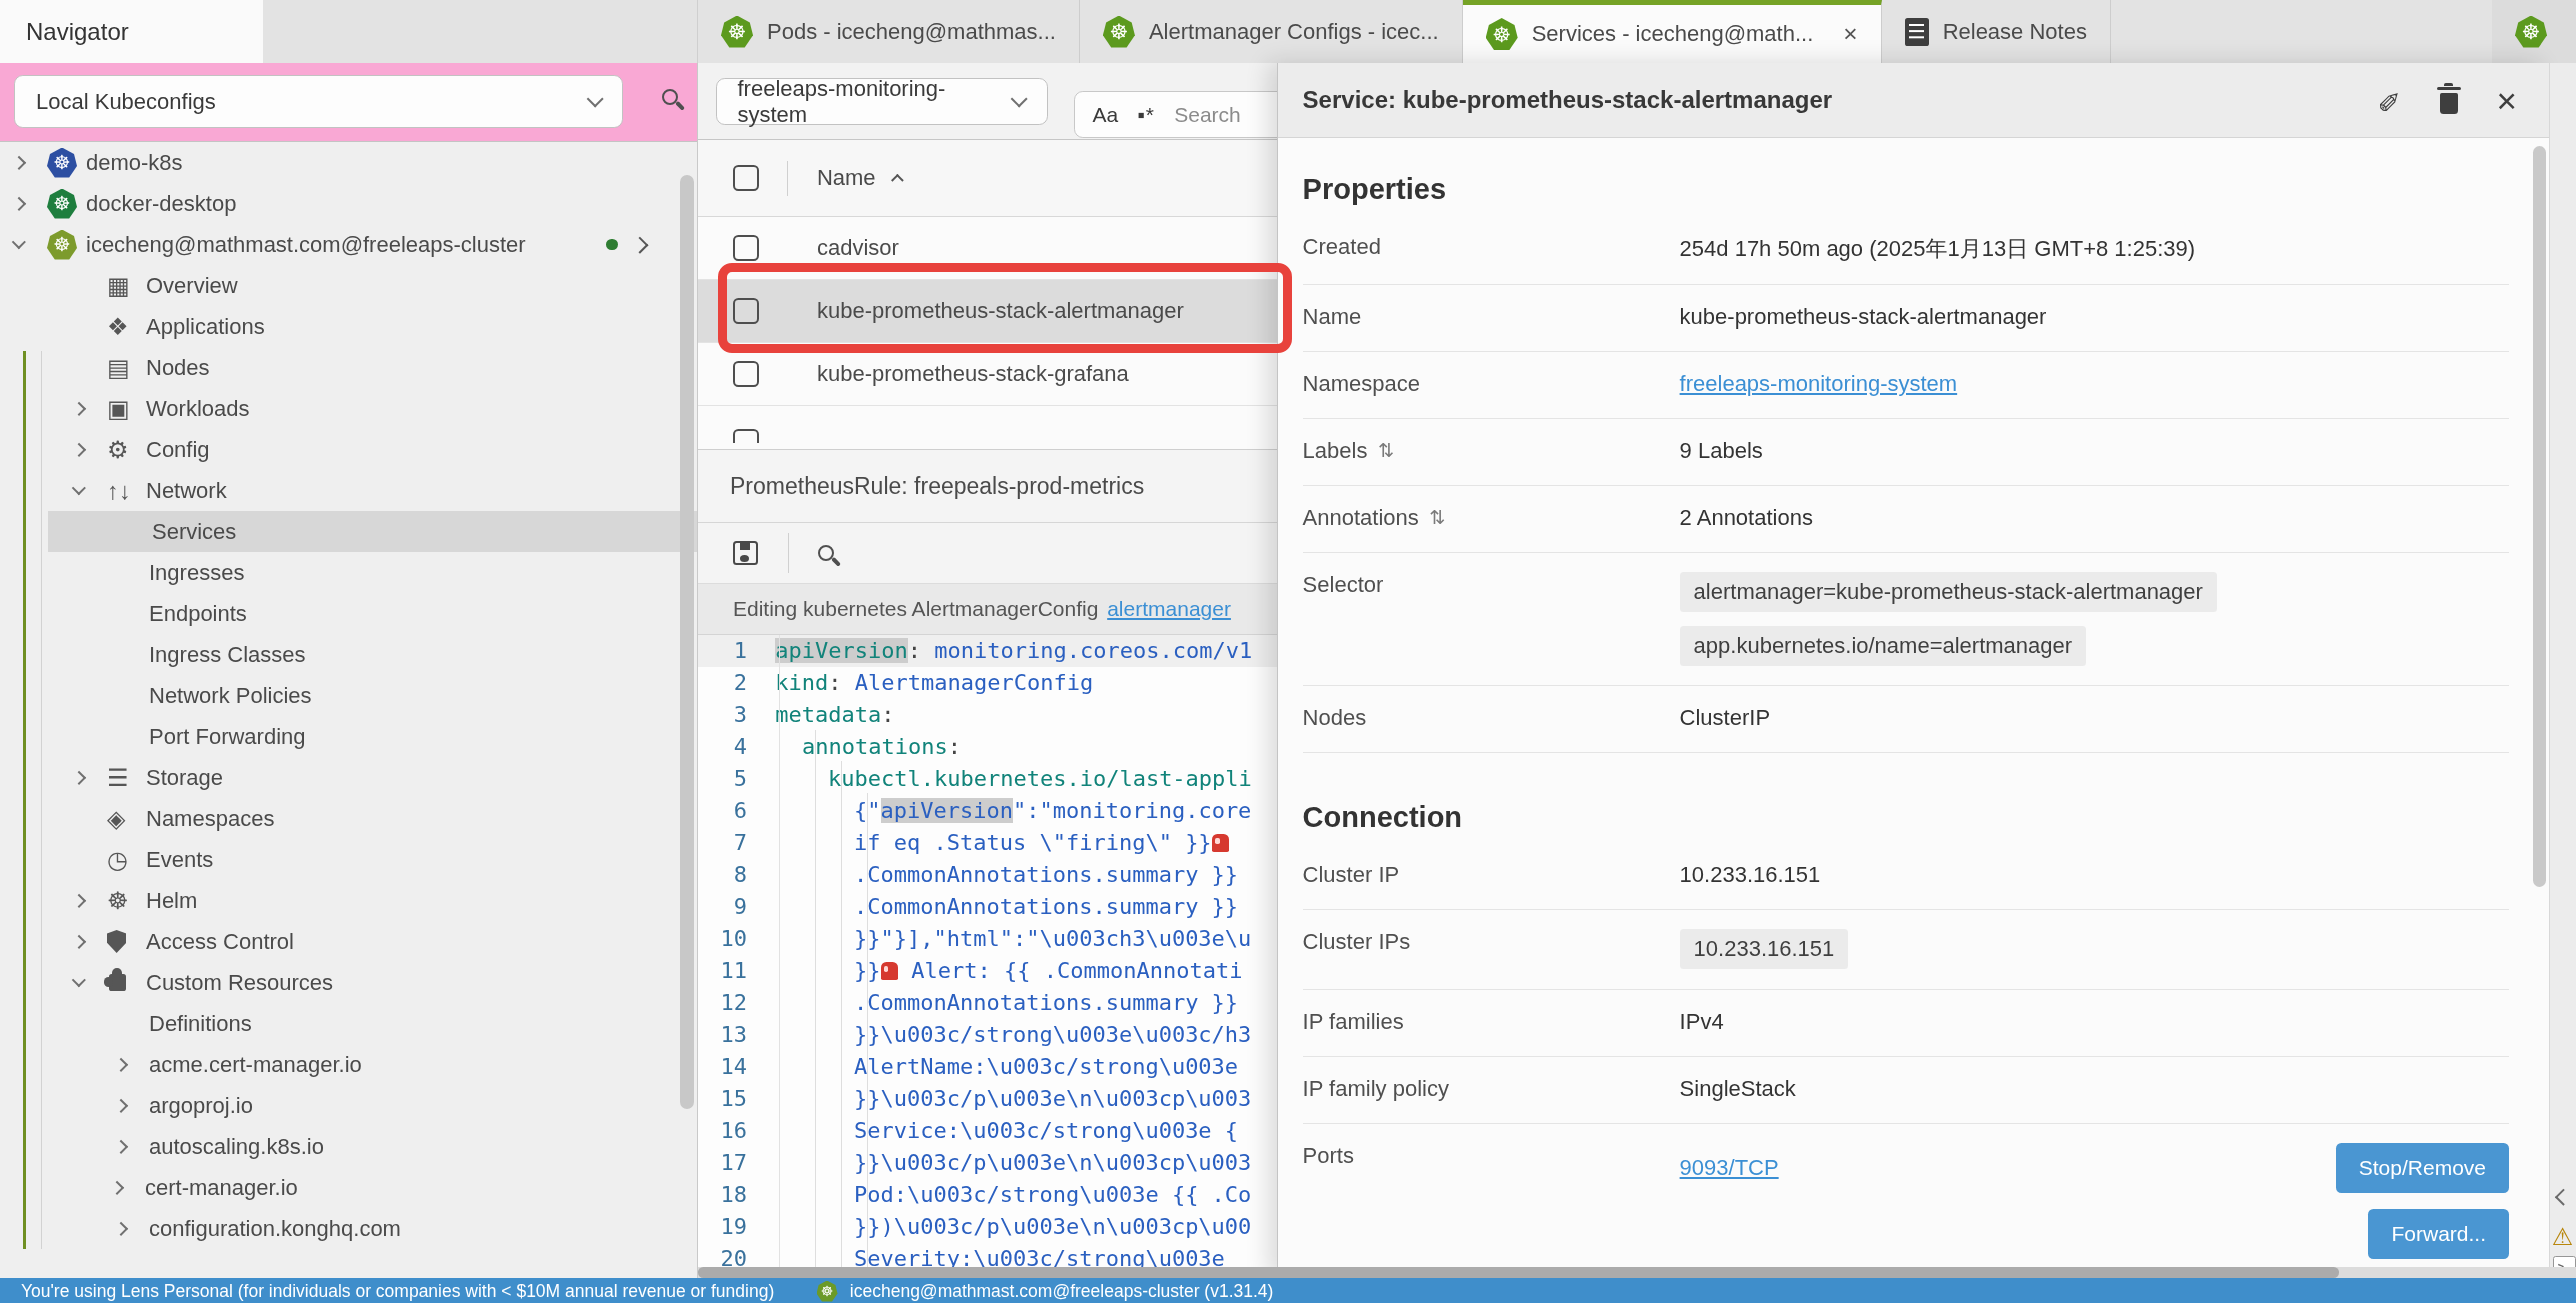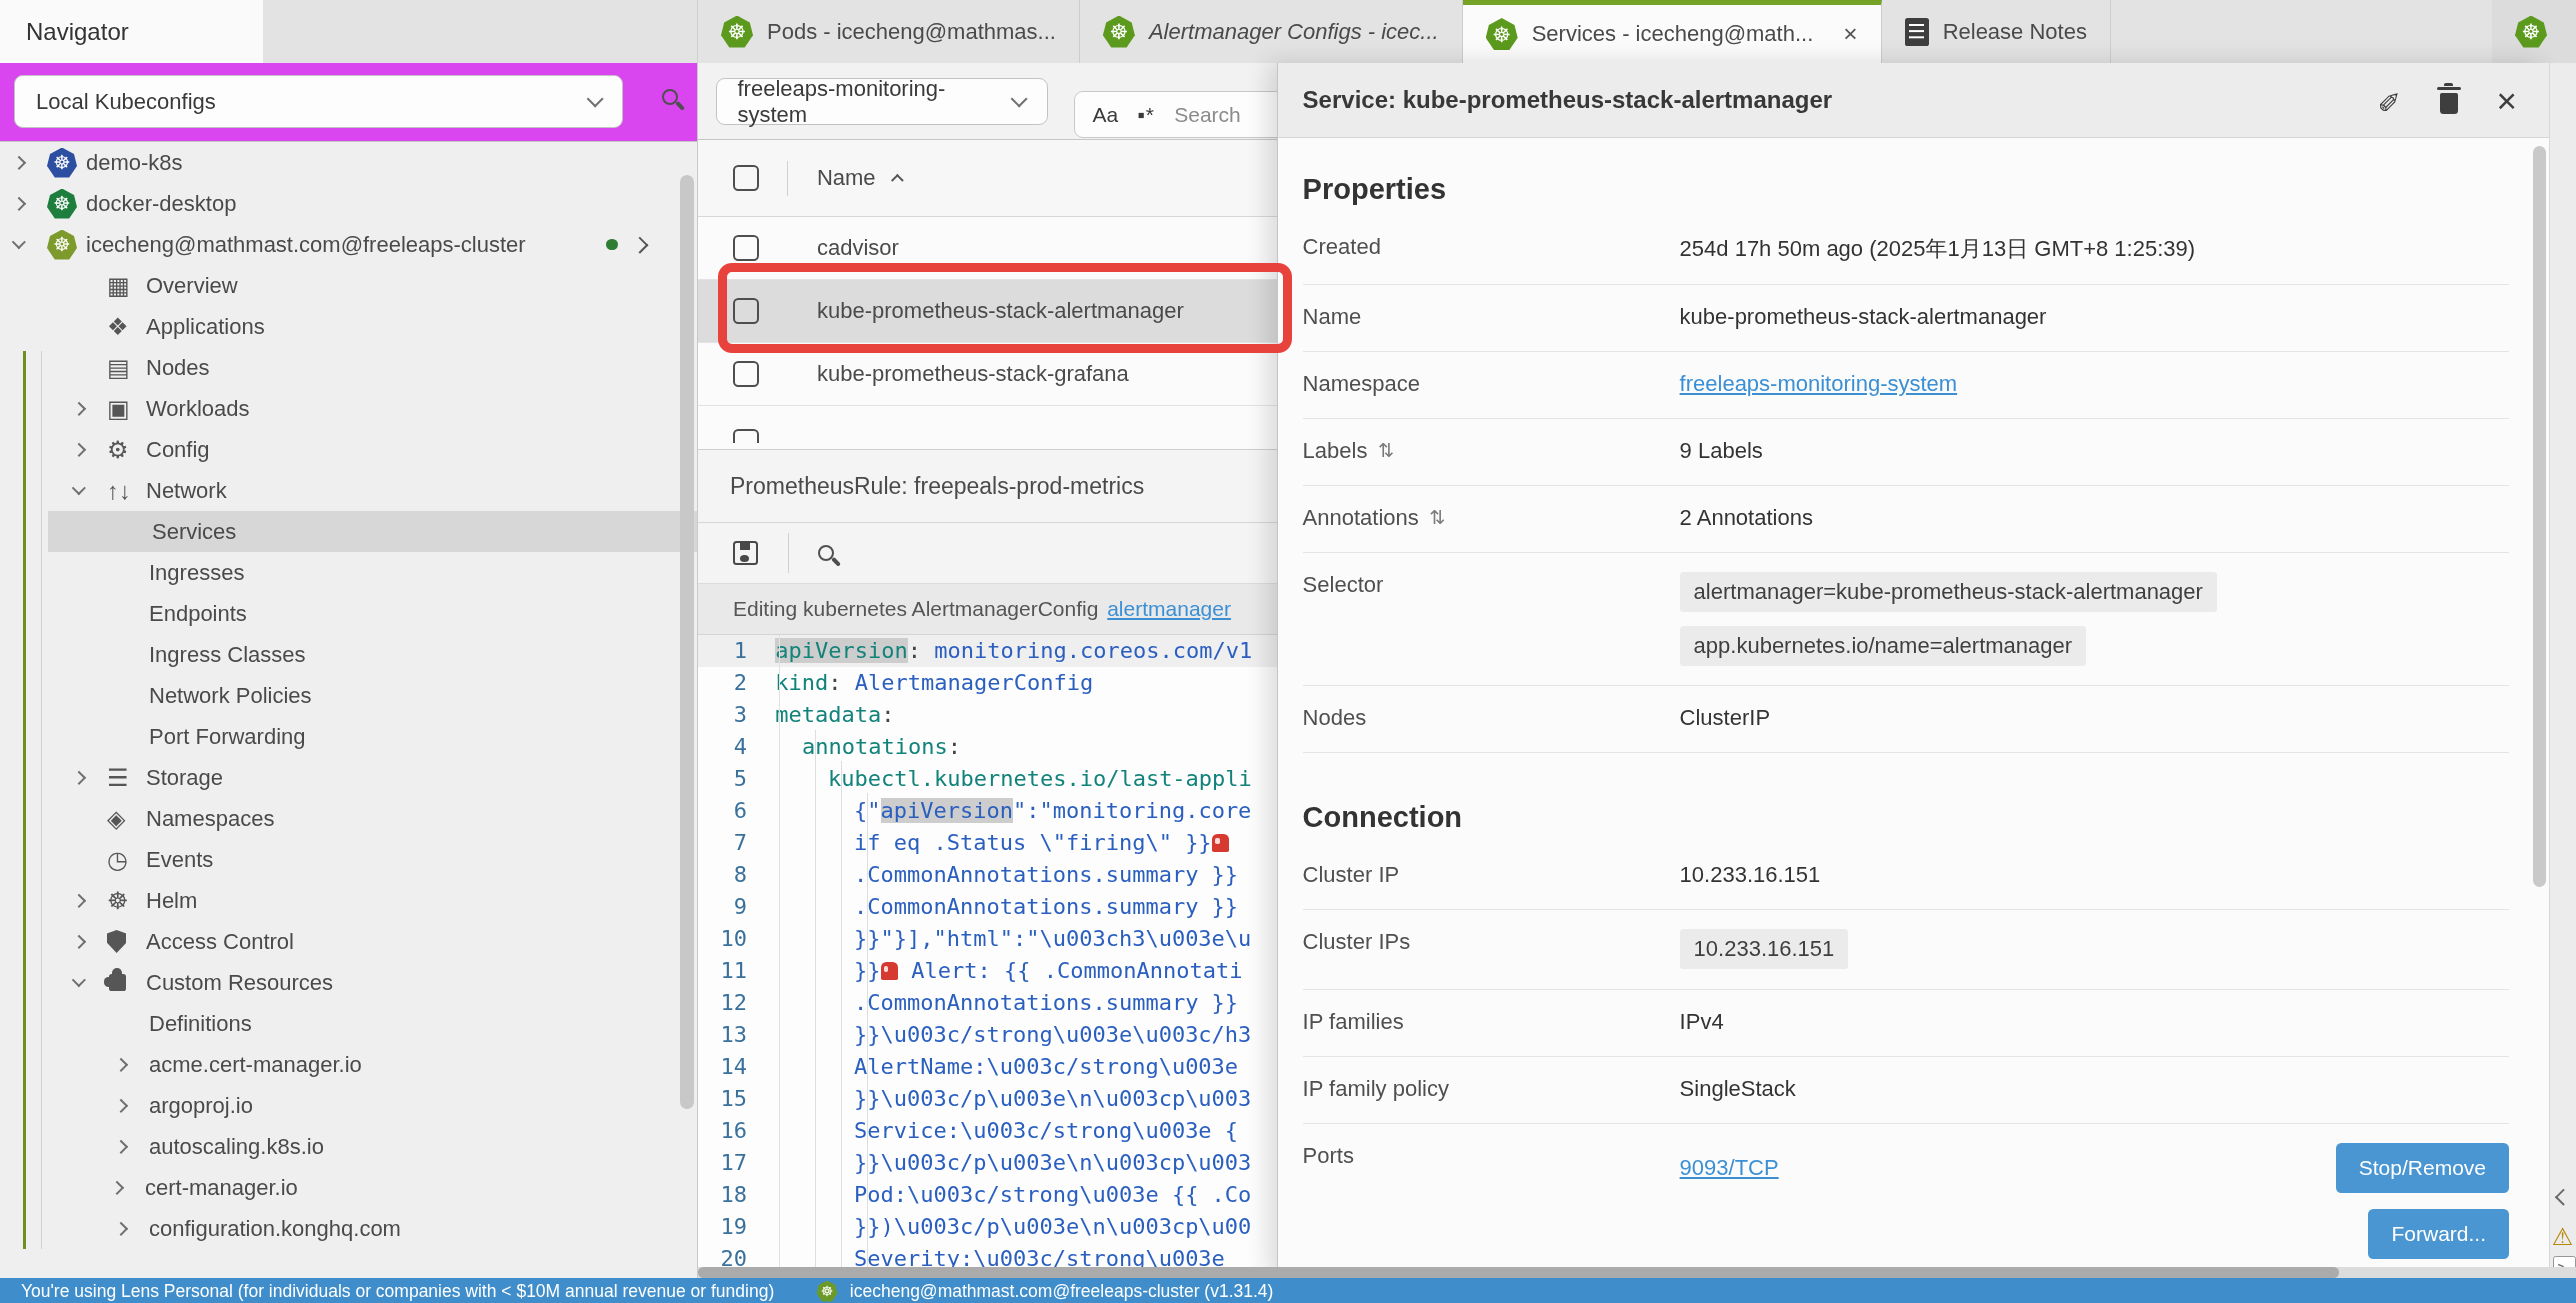--- a/index.html
+++ b/index.html
@@ -7,32 +7,32 @@
     font-family:"Liberation Sans", sans-serif; color:#3c3c3c; }
   #app { position:relative; width:2576px; height:1304px; background:#ececec; overflow:hidden; }
 
   
   #topstrip { position:absolute; left:0; top:0; width:2576px; height:63px; background:#e3e3e3; }
   #nav-header { position:absolute; left:0; top:0; width:698px; height:63px; background:#e3e3e3; border-right:0.9px solid #cfcfcf;}
   #nav-header .titleblock { position:absolute; left:0; top:0; width:263px; height:63px; background:#fafafa; display:flex; align-items:center; padding-left:26px; font-size:24px; color:#333; }
   #tabbar { position:absolute; left:698px; top:0; right:0; height:63px; display:flex; }
   .tab { position:relative; height:63px; display:flex; align-items:center; gap:14px; padding:0 23px; border-right:0.9px solid #cdcdcd; font-size:22px; color:#4a4a4a; background:#e3e3e3; cursor:default; }
   .tab.active { background:#fbfbfb; border-top:5.3px solid #76a326; }
-  .tab.italic .tab-label { font-style:italic; }
+  .tab.italic .tab-label { }
   .tab .closex { margin-left:16px; font-size:24.6px; color:#555; }
   .tab.partial { border-right:none; padding-right:3.5px; overflow:hidden; width:84px; flex:0 0 auto; margin-left:auto; background:#dcdcdc; }
   .k8s-hept { display:inline-flex; align-items:center; justify-content:center; width:32px; height:32px; flex:0 0 auto;
     clip-path: polygon(50% 0%, 90% 22%, 100% 62%, 74% 100%, 26% 100%, 0% 62%, 10% 22%); }
   .k8s-hept span { color:#fff; font-size:21px; line-height:1; }
   .icon-doc { position:relative; width:24px; height:28px; background:#3e3e3e; border-radius:2.6px; flex:0 0 auto; }
   .icon-doc::before { content:""; position:absolute; left:4.4px; right:4.4px; top:6.1px; height:2.6px; background:#fff; box-shadow:0 6.1px 0 #fff, 0 12.3px 0 #fff; }
 
   
   #navigator { position:absolute; left:0; top:63px; width:698px; bottom:26px; background:#efefef; border-right:0.9px solid #c9c9c9; overflow:hidden; }
-  #nav-toolbar { position:relative; height:79px; background:#d946ef; border-bottom:1.8px solid #c4c4c4; }
+  #nav-toolbar { position:relative; height:79px; background:#f9a8d4; border-bottom:1.8px solid #c4c4c4; }
   .selectbox { position:absolute; display:flex; align-items:center; justify-content:space-between; background:#fdfdfd; border:0.9px solid #c2c2c2; border-radius:8.8px; font-size:22px; color:#3a3a3a; padding:0 21px; }
   #kubeconfig-select { left:14px; top:12.3px; width:609px; height:53px; }
   .chev { display:inline-block; width:12.3px; height:12.3px; border-right:2.6px solid #707070; border-bottom:2.6px solid #707070; }
   .chev.down { transform:rotate(45deg); margin-top:-5.3px; }
   .chev.right { transform:rotate(-45deg); }
   .chev.up { transform:rotate(-135deg); margin-top:5.3px; }
   .chev.left { transform:rotate(135deg); }
   .icon-search { position:relative; width:16px; height:16px; border:2.6px solid #4f4f4f; border-radius:50%; display:inline-block; flex:0 0 auto; }
   .icon-search::after { content:""; position:absolute; width:3.5px; height:9.7px; background:#4f4f4f; transform:rotate(-45deg); right:-5.3px; bottom:-8px; border-radius:1.8px; }
   #nav-search { position:absolute; right:19.3px; top:26px; }

